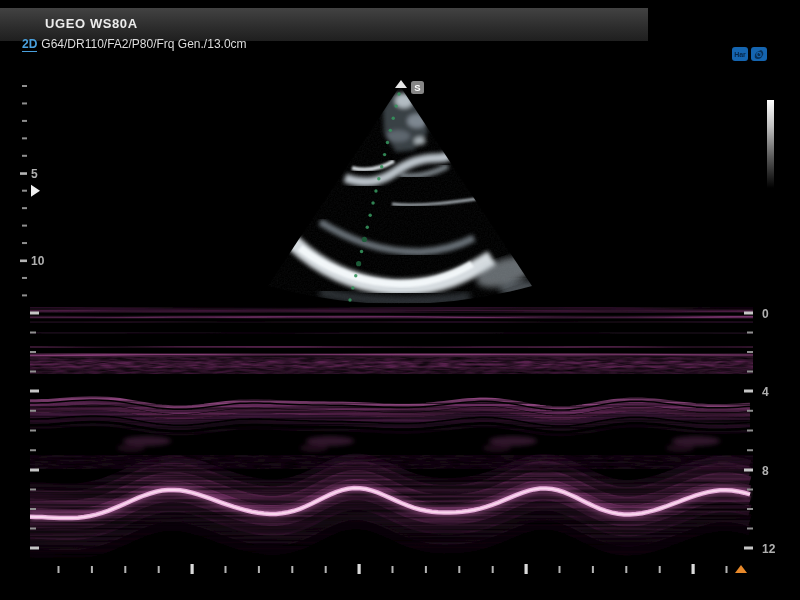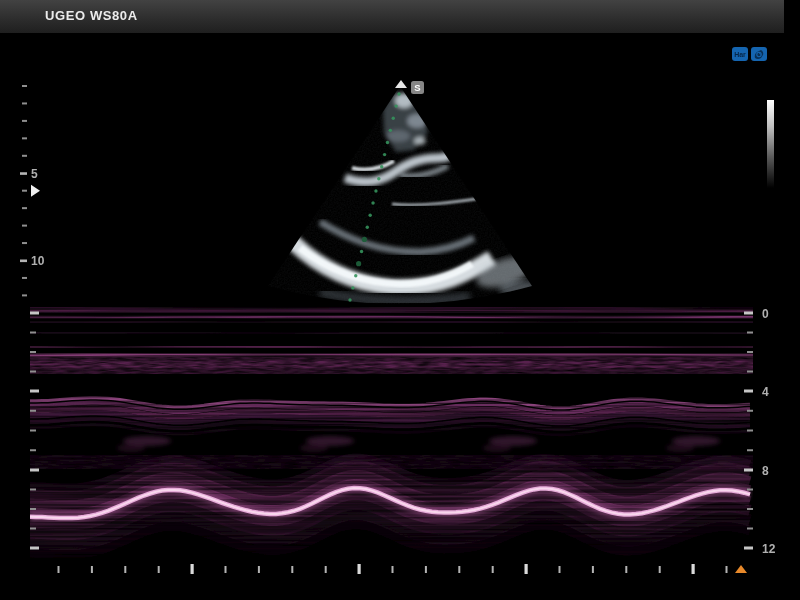--- a/index.html
+++ b/index.html
@@ -1,18 +1,18 @@
 <!DOCTYPE html>
 <html><head>
 <meta charset="utf-8">
 <style>
   html,body{margin:0;padding:0;background:#000;}
   body{width:800px;height:600px;position:relative;overflow:hidden;
        font-family:"Liberation Sans",sans-serif;-webkit-font-smoothing:antialiased;}
-  .topbar{position:absolute;left:0;top:0;width:784px;height:33px;
+  .topbar{position:absolute;left:0;top:8px;width:648px;height:33px;
           background:linear-gradient(#424242,#2c2c2c 60%,#1f1f1f);border-bottom:1px solid #000;}
   .title{position:absolute;left:45px;top:8px;font-size:13px;font-weight:bold;
          color:#ececec;letter-spacing:.6px;}
   .info{position:absolute;left:22px;top:37px;font-size:12px;color:#dcdcdc;line-height:15px;white-space:nowrap;}
   .mode{color:#4aa0dd;font-weight:bold;border-bottom:1px solid #4aa0dd;margin-right:4px;}
   .statusicons{position:absolute;left:732px;top:47px;display:flex;gap:3px;}
   .sicon{width:16px;height:14px;background:#1565b0;border-radius:3px;display:flex;
          align-items:center;justify-content:center;font-size:7px;font-weight:bold;color:#062647;}
   .sicon svg{display:block}
   #screen{position:absolute;left:0;top:0;}
@@ -20,20 +20,21 @@
            background:linear-gradient(#ffffff,#c0c0c0 30%,#5a5a5a 65%,#141414 92%,#000);}
 </style>
 </head>
 <body>
 
 <div class="topbar">
   <div class="title">UGEO WS80A</div>
 </div>
 
 <div class="info">
+  <div><span class="mode">2D</span><span>G64/DR110/FA2/P80/Frq Gen./13.0cm</span></div>
 </div>
 
 <div class="statusicons">
   <div class="sicon">Har</div>
   <div class="sicon">
     <svg width="12" height="11" viewBox="0 0 12 11">
       <path d="M2,9 Q1,5 4,3 L8,1 Q11,3 10,6 L8,9 Q5,11 2,9 Z" fill="#083057"></path>
       <circle cx="6" cy="5.5" r="2.2" fill="none" stroke="#1565b0" stroke-width="1.1"></circle>
       <path d="M6,3.3 L7.5,5.5" stroke="#1565b0" stroke-width="1" fill="none"></path>
     </svg>

